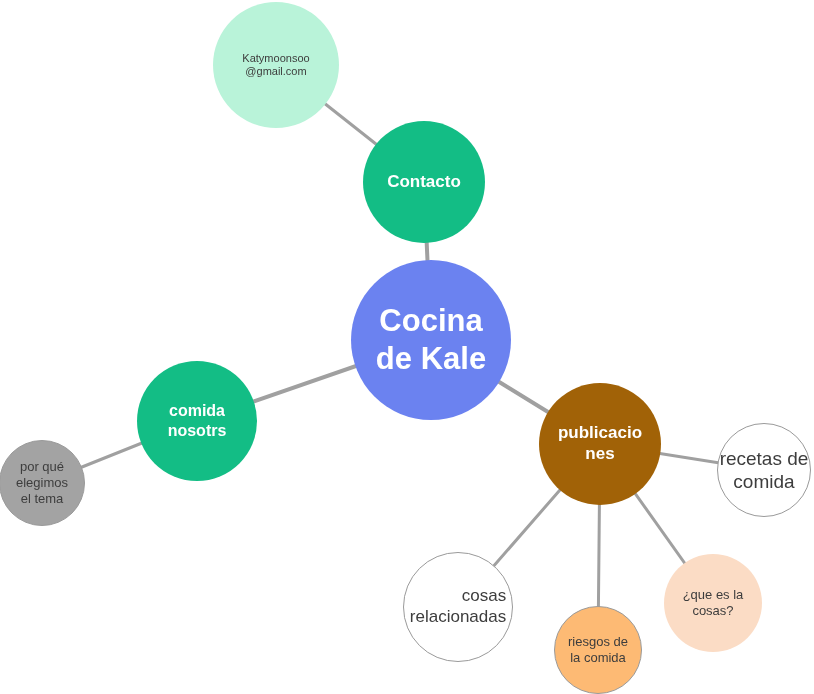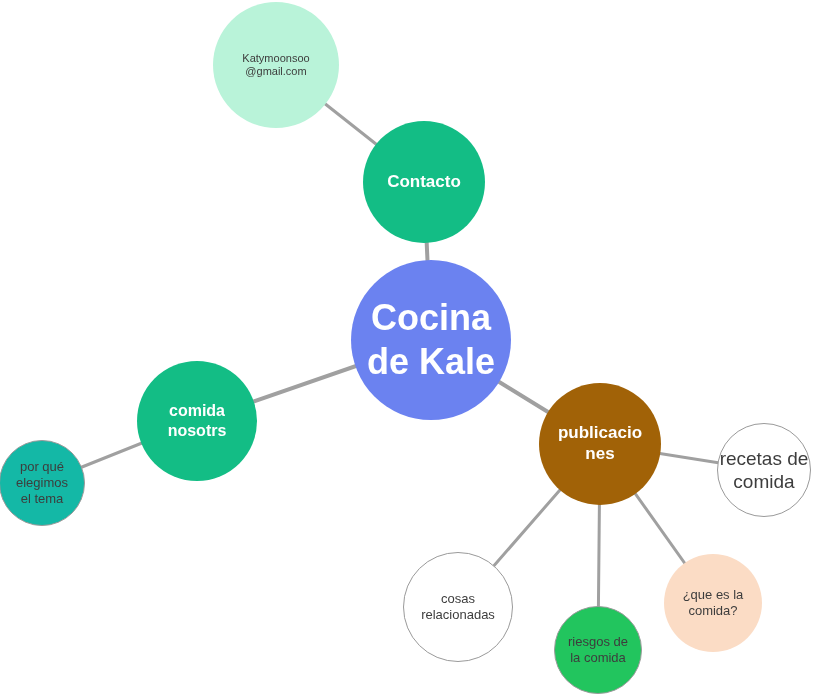--- a/index.html
+++ b/index.html
@@ -47,54 +47,54 @@
       <line x1="431" y1="340" x2="424" y2="182" stroke="#a0a0a0" stroke-width="4" stroke-linecap="round"></line>
       <line x1="431" y1="340" x2="197" y2="421" stroke="#a0a0a0" stroke-width="4" stroke-linecap="round"></line>
       <line x1="197" y1="421" x2="42" y2="483" stroke="#a0a0a0" stroke-width="3" stroke-linecap="round"></line>
       <line x1="431" y1="340" x2="600" y2="444" stroke="#a0a0a0" stroke-width="4" stroke-linecap="round"></line>
       <line x1="600" y1="444" x2="764" y2="470" stroke="#a0a0a0" stroke-width="3" stroke-linecap="round"></line>
       <line x1="600" y1="444" x2="458" y2="607" stroke="#a0a0a0" stroke-width="3" stroke-linecap="round"></line>
       <line x1="600" y1="444" x2="598" y2="650" stroke="#a0a0a0" stroke-width="3" stroke-linecap="round"></line>
       <line x1="600" y1="444" x2="713" y2="603" stroke="#a0a0a0" stroke-width="3" stroke-linecap="round"></line>
     </svg>
   <div>
-      <div class="node" style="left: 351px; top: 260px; width: 160px; height: 160px; background: rgb(107, 130, 240); color: rgb(255, 255, 255); font-size: 36px; font-weight: 700; text-align: center;">
+      <div class="node" style="left: 351px; top: 260px; width: 160px; height: 160px; background: rgb(107, 130, 240); color: rgb(255, 255, 255); font-size: 31px; font-weight: 700; text-align: center;">
         <span class="node-label">Cocina
 de Kale</span>
       </div>
       <div class="node" style="left: 363px; top: 121px; width: 122px; height: 122px; background: rgb(19, 189, 133); color: rgb(255, 255, 255); font-size: 17px; font-weight: 700; align-items: center;">
         <span class="node-label">Contacto</span>
       </div>
       <div class="node" style="left: 213px; top: 2px; width: 126px; height: 126px; background: rgb(185, 243, 217); color: rgb(61, 61, 61); font-size: 11px; font-weight: 400;">
         <span class="node-label">Katymoonsoo
 @gmail.com</span>
       </div>
       <div class="node" style="left: 137px; top: 361px; width: 120px; height: 120px; background: rgb(19, 189, 133); color: rgb(255, 255, 255); font-size: 16px; font-weight: 700;">
         <span class="node-label">comida
 nosotrs</span>
       </div>
-      <div class="node" style="left: -1px; top: 440px; width: 86px; height: 86px; background: #14b8a6; color: rgb(61, 61, 61); font-size: 13px; font-weight: 400; border: 1px solid rgb(154, 154, 154);">
+      <div class="node" style="left: -1px; top: 440px; width: 86px; height: 86px; background: #a3a3a3; color: rgb(61, 61, 61); font-size: 13px; font-weight: 400; border: 1px solid rgb(154, 154, 154);">
         <span class="node-label">por qué
 elegimos
 el tema</span>
       </div>
       <div class="node" style="left: 539px; top: 383px; width: 122px; height: 122px; background: #a16207; color: rgb(255, 255, 255); font-size: 17px; font-weight: 700;">
         <span class="node-label">publicacio
 nes</span>
       </div>
       <div class="node" style="left: 717px; top: 423px; width: 94px; height: 94px; background: rgb(255, 255, 255); color: rgb(61, 61, 61); font-size: 19px; font-weight: 400; border: 1px solid rgb(154, 154, 154);">
         <span class="node-label">recetas de
 comida</span>
       </div>
-      <div class="node" style="left: 403px; top: 552px; width: 110px; height: 110px; background: rgb(255, 255, 255); color: rgb(61, 61, 61); font-size: 13px; font-weight: 400; border: 1px solid rgb(154, 154, 154);">
+      <div class="node" style="left: 403px; top: 552px; width: 110px; height: 110px; background: rgb(255, 255, 255); color: rgb(61, 61, 61); font-size: 17px; font-weight: 400; border: 1px solid rgb(154, 154, 154); text-align: right;">
         <span class="node-label">cosas
 relacionadas</span>
       </div>
-      <div class="node" style="left: 554px; top: 606px; width: 88px; height: 88px; background: #22c55e; color: rgb(61, 61, 61); font-size: 13px; font-weight: 400; border: 1px solid rgb(154, 154, 154);">
+      <div class="node" style="left: 554px; top: 606px; width: 88px; height: 88px; background: #fdba74; color: rgb(61, 61, 61); font-size: 13px; font-weight: 400; border: 1px solid rgb(154, 154, 154);">
         <span class="node-label">riesgos de
 la comida</span>
       </div>
       <div class="node" style="left: 664px; top: 554px; width: 98px; height: 98px; background: rgb(251, 220, 197); color: rgb(61, 61, 61); font-size: 13px; font-weight: 400;">
         <span class="node-label">¿que es la
-comida?</span>
+cosas?</span>
       </div>
     </div>
 </div>
 
 </body></html>

